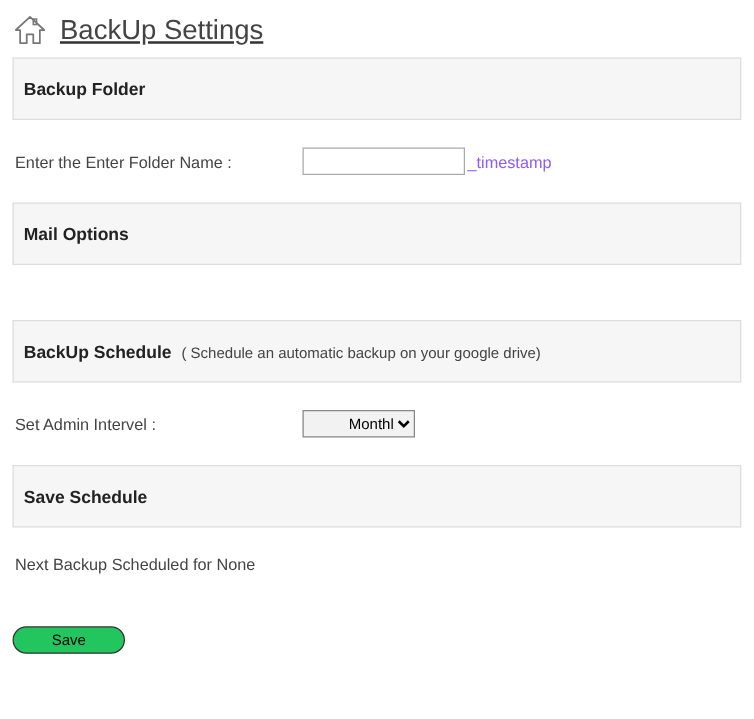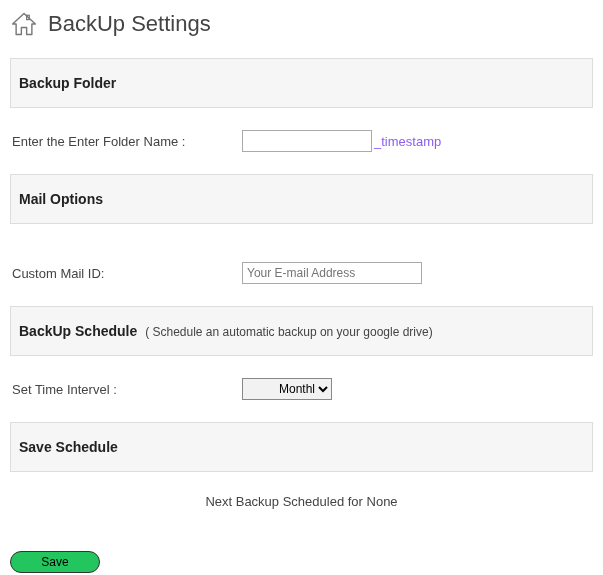--- a/index.html
+++ b/index.html
@@ -8,21 +8,22 @@
     padding: 10px;
     font-family: Arial, Helvetica, sans-serif;
     background: #fff;
     color: #333;
     width: 603px;
   }
   .header {
     display: flex;
     align-items: center;
     gap: 10px;
-    margin-bottom: 20px;
+    margin-bottom: 8px;
+    text-decoration: underline;
   }
   .header h1 {
     font-size: 22px;
     font-weight: normal;
     color: #444;
     margin: 0;
   }
   .home-icon svg { display: block; }
   .section-head {
     border: 1px solid #ddd;
@@ -76,21 +77,21 @@
   }
   .radio-group label { margin-right: 6px; }
   select.interval {
     border: 1px solid #888;
     height: 22px;
     font-size: 12px;
     width: 90px;
     background: #f2f2f2;
     padding-left: 32px;
   }
-  .plain-text { font-size: 13px; color: #444; text-align: center; }
+  .plain-text { font-size: 13px; color: #444; }
   .save-btn {
     margin-top: 20px;
     width: 90px;
     height: 22px;
     border: 1px solid #333;
     border-radius: 11px;
     background: #22c55e;
     font-size: 12px;
     cursor: pointer;
     font-family: inherit;
@@ -124,34 +125,30 @@
   </div>
 </div>
 
 
 <div class="section-head">
   <span>Mail Options</span>
 </div>
 <div class="section-body">
   <div class="row">
   </div>
-  <div class="row">
-    <div class="row-label">Custom Mail ID:</div>
-    <input type="text" class="text-input email-input" placeholder="Your E-mail Address" style="">
-  </div>
 </div>
 
 
 <div class="section-head">
   <span>BackUp Schedule</span>
   <span class="subtitle">( Schedule an automatic backup on your google drive)</span>
 </div>
 <div class="section-body">
   <div class="row">
-    <div class="row-label">Set Time Intervel :</div>
+    <div class="row-label">Set Admin Intervel :</div>
     <select class="interval">
       <option>Monthly</option>
     </select>
   </div>
 </div>
 
 
 <div class="section-head">
   <span>Save Schedule</span>
 </div>

